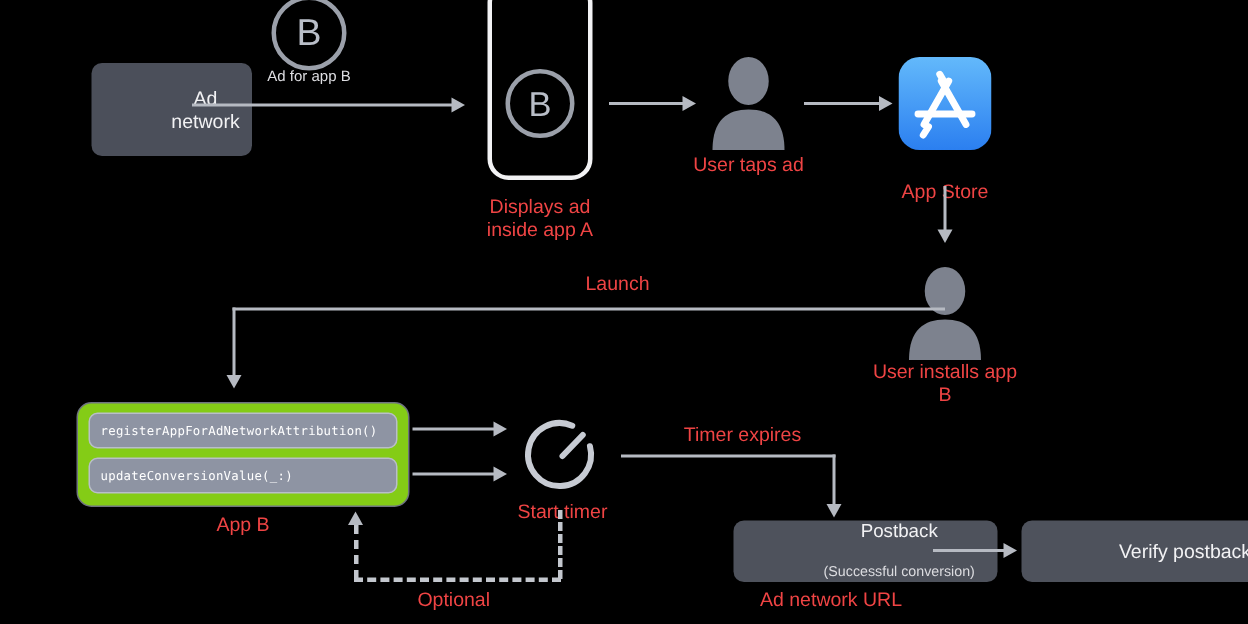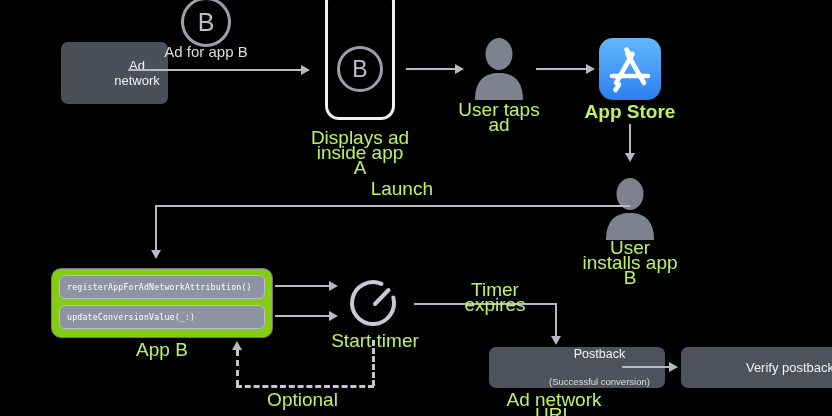--- a/index.html
+++ b/index.html
@@ -41,22 +41,22 @@
   .ln{position:absolute;background:#b6bac2;}
   .hR{position:absolute;width:0;height:0;border-top:5px solid transparent;
       border-bottom:5px solid transparent;border-left:9px solid #b6bac2;}
   .hD{position:absolute;width:0;height:0;border-left:5px solid transparent;
       border-right:5px solid transparent;border-top:9px solid #b6bac2;}
   .hU{position:absolute;width:0;height:0;border-left:5px solid transparent;
       border-right:5px solid transparent;border-bottom:9px solid #b6bac2;}
   .dash-h{position:absolute;height:0;border-top:3px dashed #c3c7ce;}
   .dash-v{position:absolute;width:0;border-left:3px dashed #c3c7ce;}
 
-  .cap{position:absolute;text-align:center;font-size:19px;color:#bef264;line-height:15px;}
-  .cap-sm{font-size:15px;color:#dedee2;}
+  .cap{position:absolute;text-align:center;font-size:13px;color:#ef4444;line-height:15px;}
+  .cap-sm{font-size:10px;color:#dedee2;}
 </style>
 </head>
 <body>
 
 <div id="stage">
 
   <div class="fbox abs adnet">
     <span>Ad
 network</span>
   </div>
@@ -97,21 +97,21 @@
     </defs>
     <rect x="0" y="0" width="62" height="62" rx="14" fill="url(#asg)"></rect>
     <g stroke="#ffffff" stroke-width="4.6" stroke-linecap="round" fill="none">
       <line x1="17" y1="45" x2="33.5" y2="16"></line>
       <line x1="45" y1="45" x2="28.5" y2="16"></line>
       <line x1="31" y1="17.5" x2="27.5" y2="11.5"></line>
       <line x1="13" y1="38" x2="49" y2="38"></line>
       <line x1="20" y1="46.5" x2="16.5" y2="52"></line>
     </g>
   </svg>
-  <div class="cap" style="left:580px;top:104px;width:100px;font-weight:bold;">App Store</div>
+  <div class="cap" style="left:580px;top:120px;width:100px;">App Store</div>
 
   <div class="ln" style="left:629px;top:124px;width:2px;height:31px;"></div>
   <div class="hD" style="left:625px;top:153px;"></div>
 
   <svg class="abs" style="left:601px;top:176px;" width="58" height="64" viewBox="0 0 58 64">
     <ellipse cx="29" cy="18" rx="13.5" ry="16" fill="#7d828e"></ellipse>
     <path d="M5 64 C5 44 15 37 29 37 C43 37 53 44 53 64 Z" fill="#7d828e"></path>
   </svg>
   <div class="cap" style="left:580px;top:240px;width:100px;">User installs
 app B</div>

